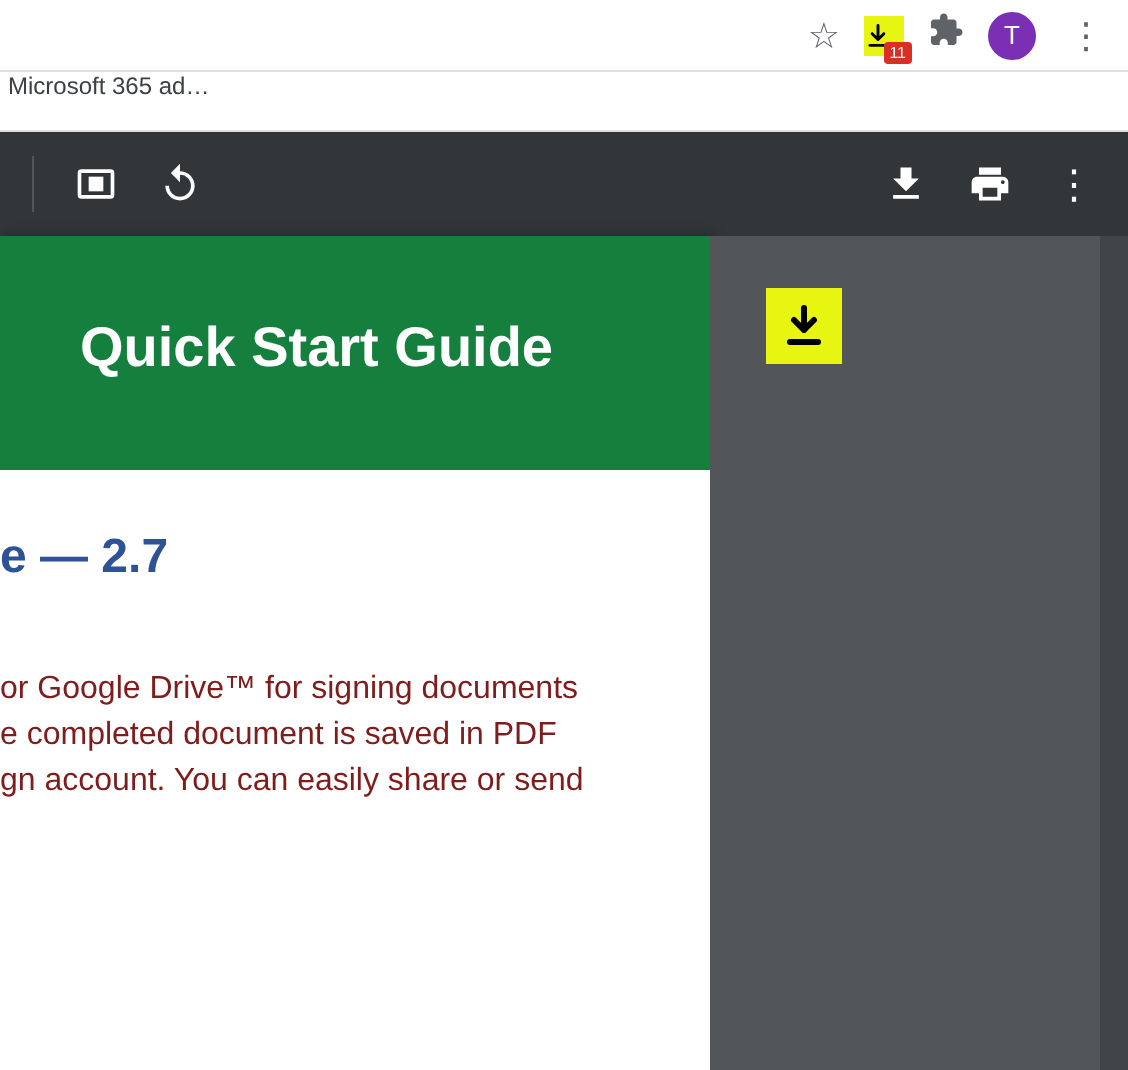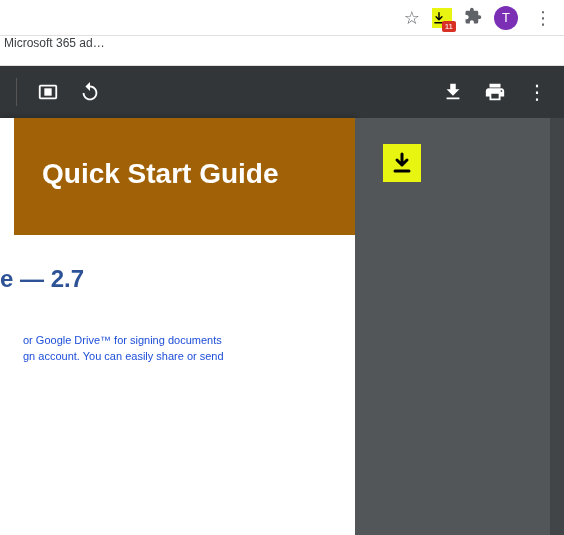--- a/index.html
+++ b/index.html
@@ -119,23 +119,22 @@
     }
     .pdf-page {
       width: 355px;
       background: #fff;
       box-shadow: 2px 0 6px rgba(0,0,0,0.3);
       overflow: hidden;
       display: flex;
       flex-direction: column;
     }
     .pdf-header-band {
-      background: #a16207;
-      padding: 40px 20px 45px 0;
-      margin-left: 14px;
+      background: #15803d;
+      padding: 40px 20px 45px 12px;
     }
     .pdf-title {
       color: #fff;
       font-size: 28px;
       font-weight: bold;
       text-align: left;
       padding-left: 28px;
     }
     .pdf-body {
       padding: 30px 10px 0 0;
@@ -143,26 +142,25 @@
     }
     .pdf-section-title {
       color: #2d5396;
       font-size: 24px;
       font-weight: bold;
       margin-bottom: 40px;
       white-space: nowrap;
       overflow: hidden;
     }
     .pdf-text {
-      color: #1d4ed8;
-      font-size: 11px;
+      color: #7f1d1d;
+      font-size: 16px;
       line-height: 1.45;
       white-space: nowrap;
       overflow: hidden;
-      margin-left: 23px;
     }
     
     .sidebar-area {
       flex: 1;
       background: #525659;
       position: relative;
     }
     .download-widget {
       position: absolute;
       top: 26px;
@@ -242,20 +240,21 @@
 </div>
 
 <div class="content">
   <div class="pdf-page">
     <div class="pdf-header-band">
       <div class="pdf-title">Quick Start Guide</div>
     </div>
     <div class="pdf-body">
       <div class="pdf-section-title">e — 2.7</div>
       <div class="pdf-text">or Google Drive™ for signing documents</div>
+      <div class="pdf-text">e completed document is saved in PDF</div>
       <div class="pdf-text">gn account. You can easily share or send</div>
     </div>
   </div>
   <div class="sidebar-area">
     <div class="download-widget">
       <svg viewBox="0 0 24 24">
           <path d="M12 3v11m0 0l-5-5m5 5l5-5" stroke="#000" stroke-width="3" fill="none" stroke-linecap="round" stroke-linejoin="round"></path>
           <line x1="5" y1="20" x2="19" y2="20" stroke="#000" stroke-width="3" stroke-linecap="round"></line>
         </svg>
     </div>

